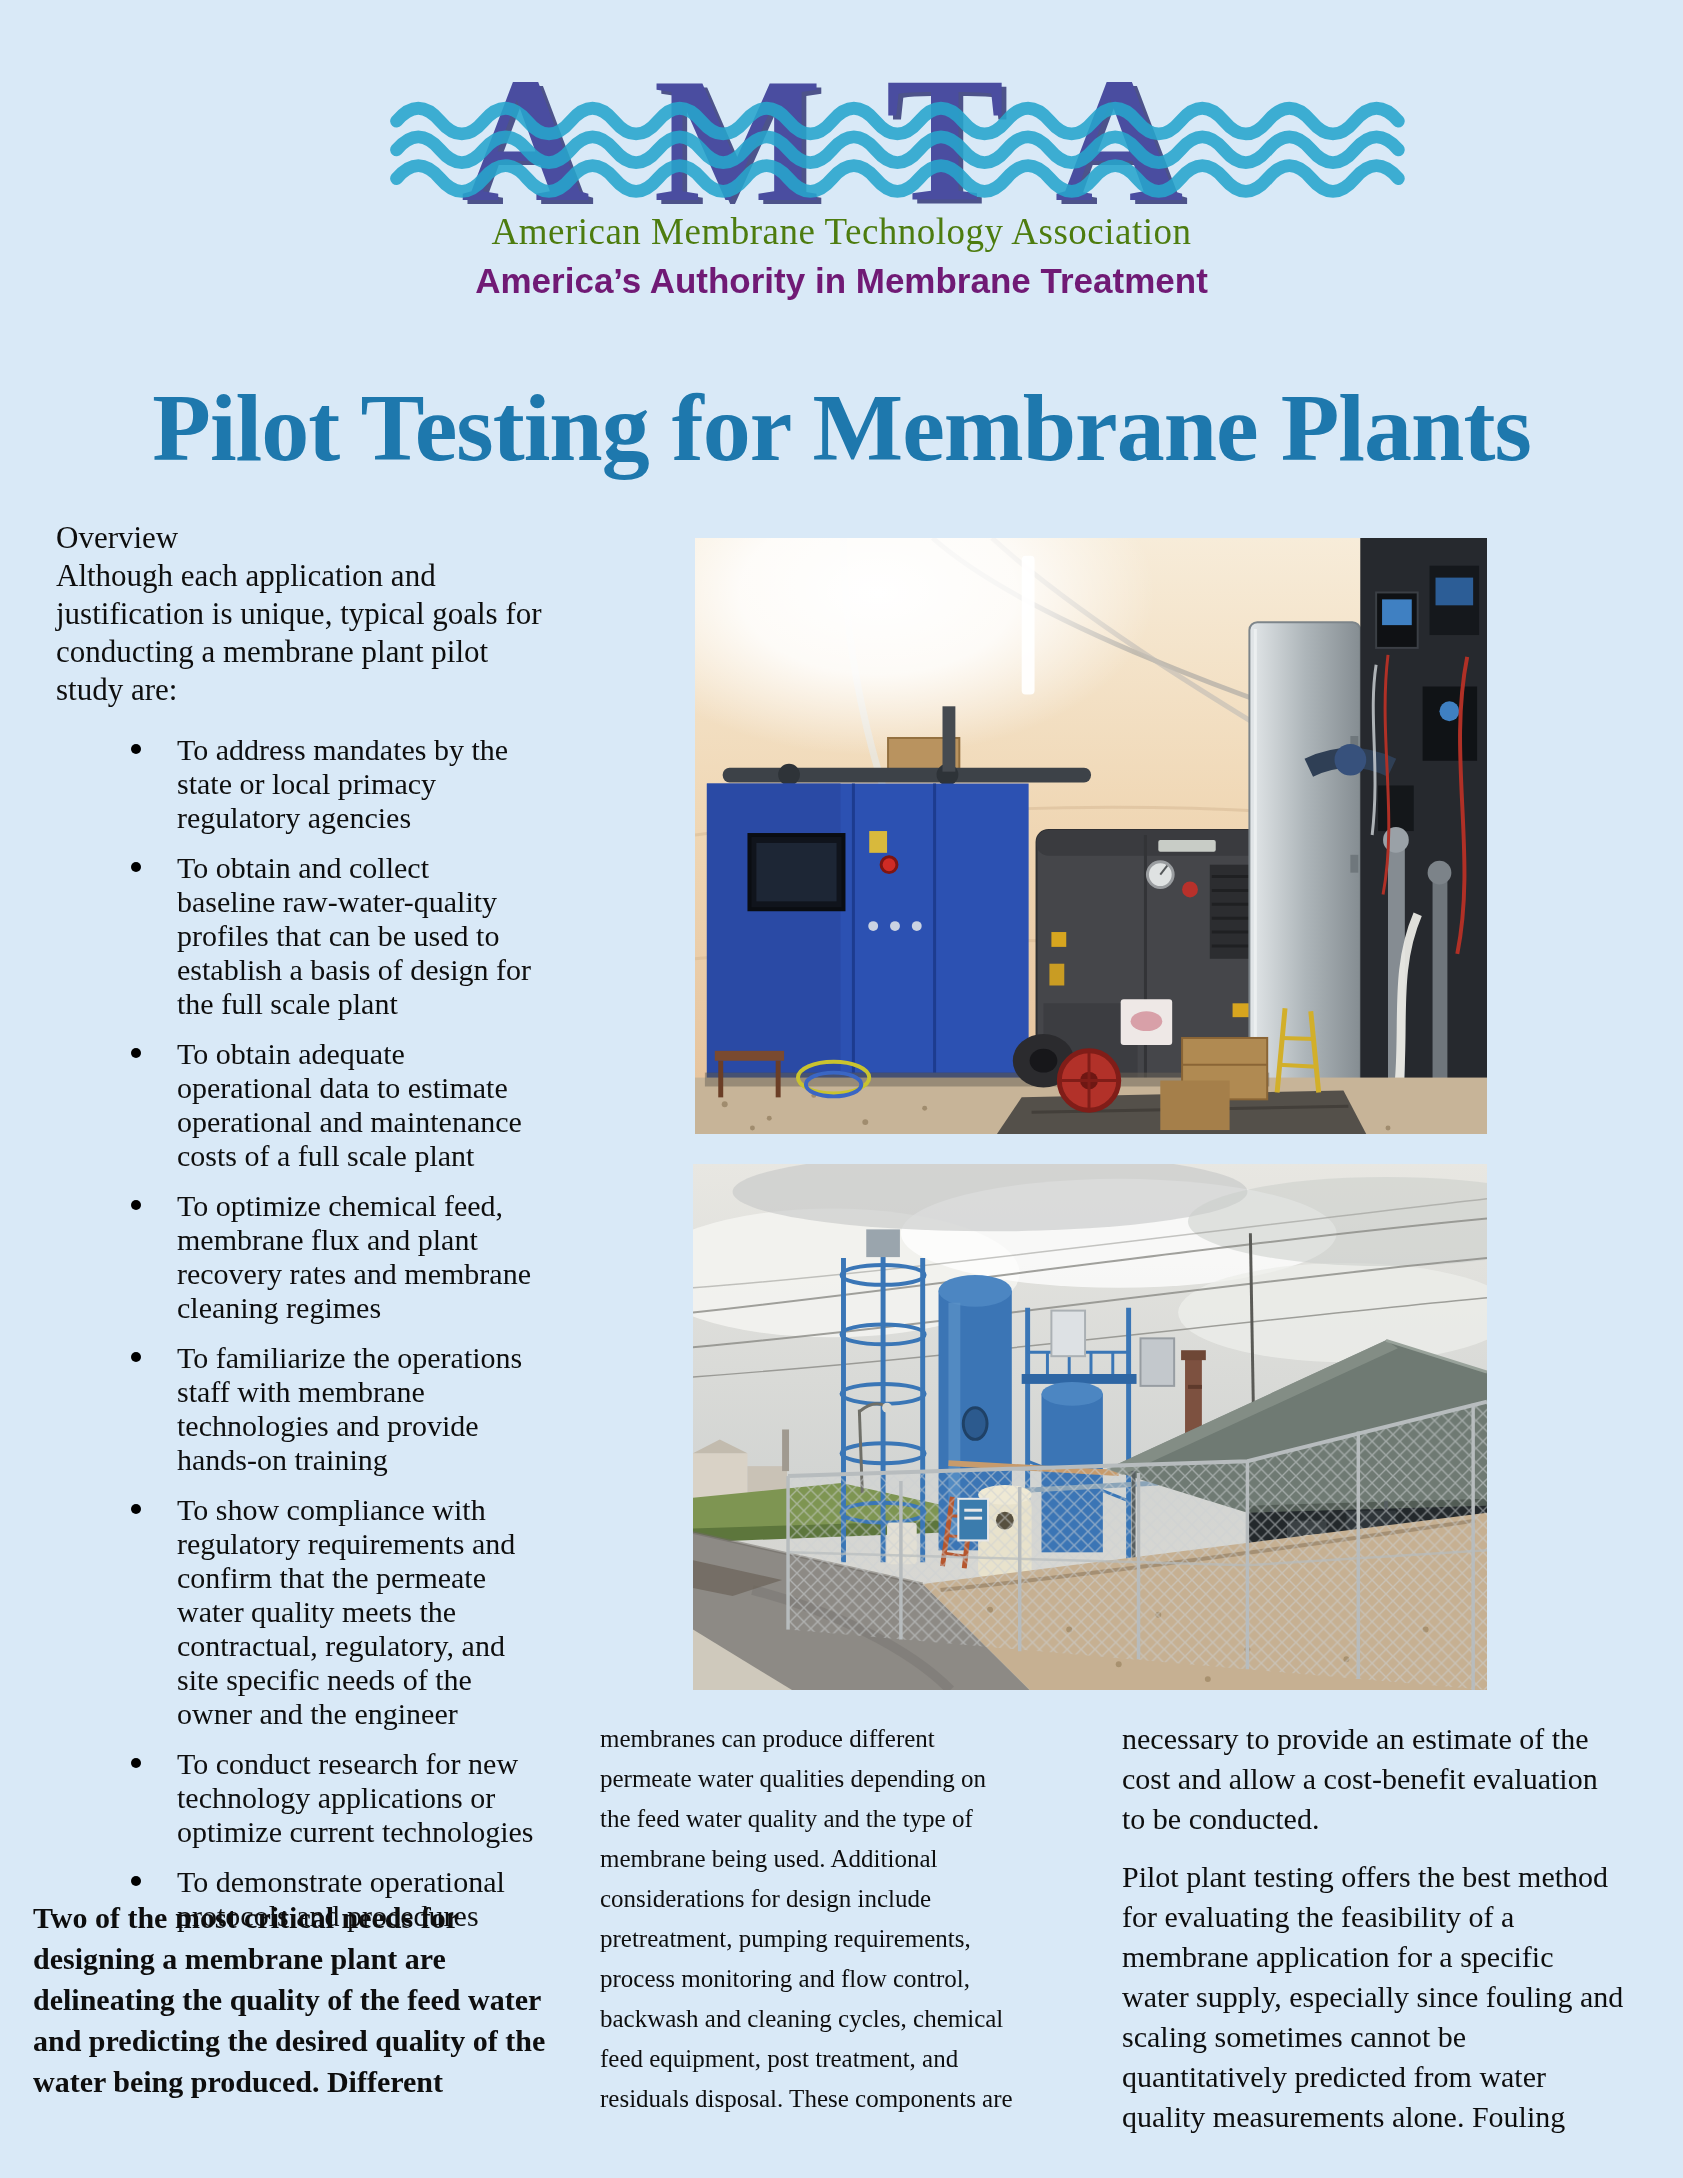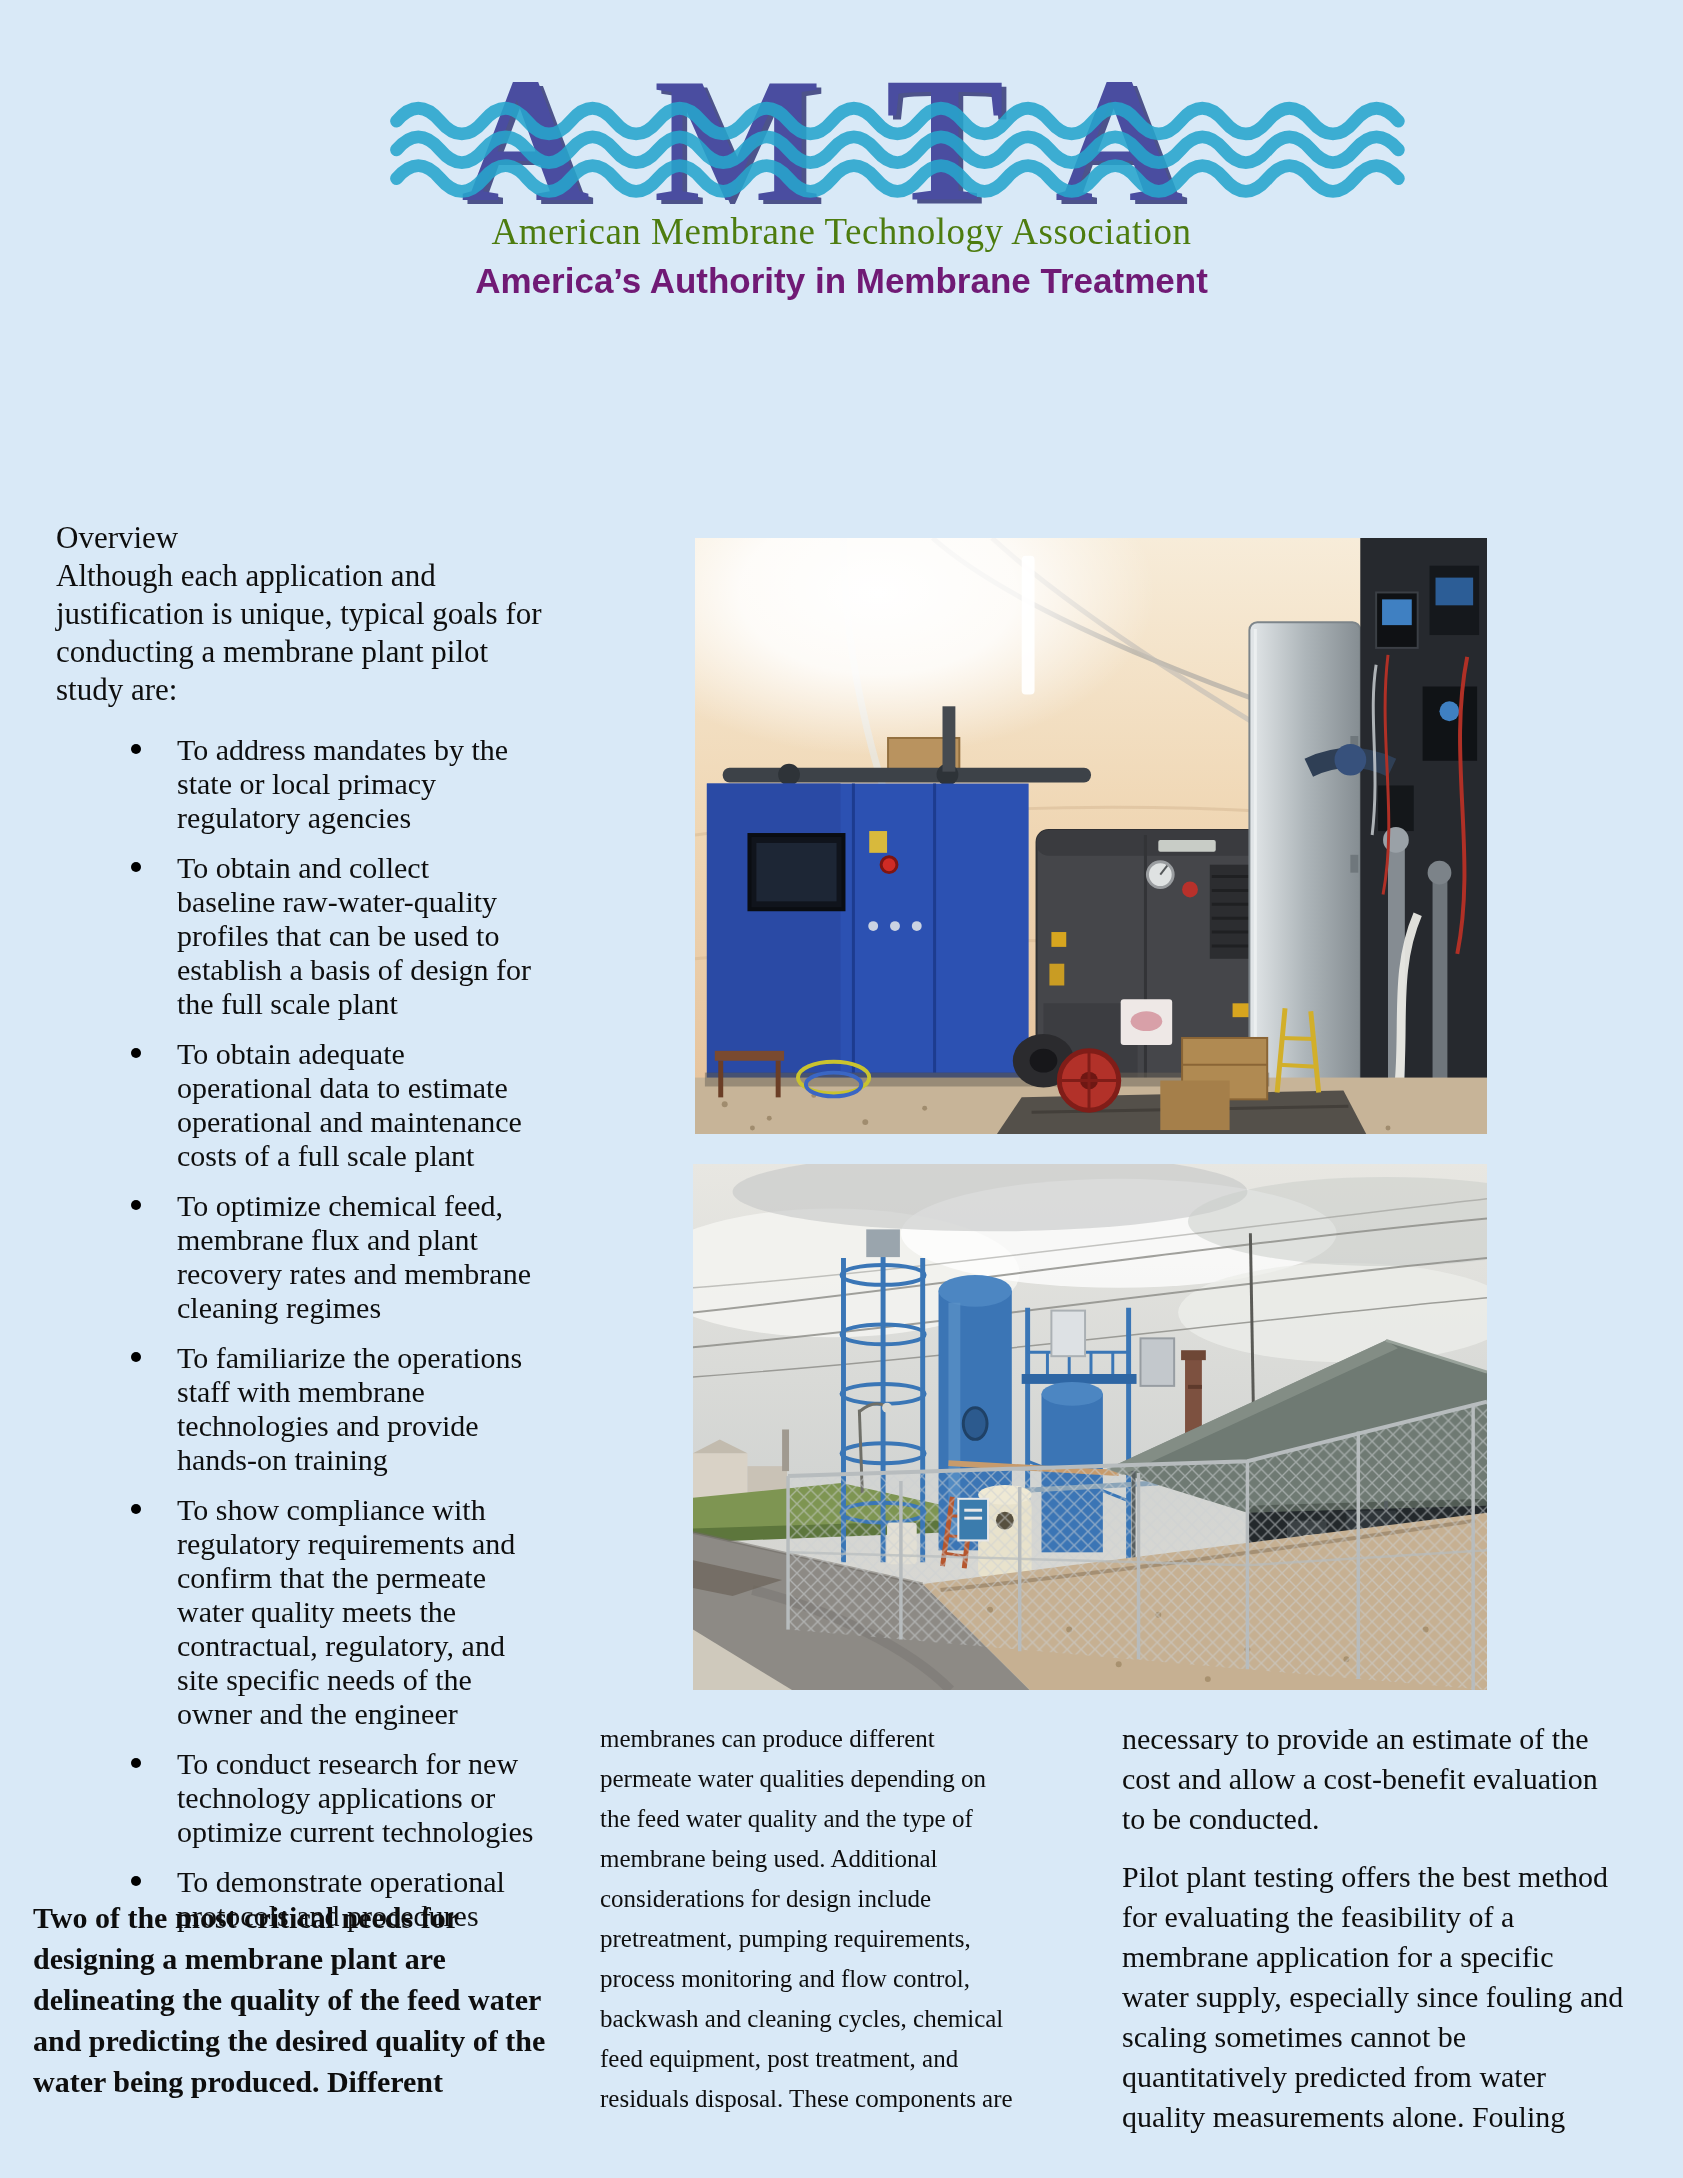--- a/index.html
+++ b/index.html
@@ -54,20 +54,21 @@
       <g stroke="#27a5cd" stroke-width="13" fill="none" opacity="0.88" stroke-linecap="round" stroke-linejoin="round">
         <path d="M150,92 q22,-26 44,0 t44,0 t44,0 t44,0 t44,0 t44,0 t44,0 t44,0 t44,0 t44,0 t44,0 t44,0 t44,0 t44,0 t44,0 t44,0 t44,0 t44,0 t44,0 t44,0 t44,0 t44,0 t44,0"></path>
         <path d="M150,121 q22,-26 44,0 t44,0 t44,0 t44,0 t44,0 t44,0 t44,0 t44,0 t44,0 t44,0 t44,0 t44,0 t44,0 t44,0 t44,0 t44,0 t44,0 t44,0 t44,0 t44,0 t44,0 t44,0 t44,0"></path>
         <path d="M150,150 q22,-26 44,0 t44,0 t44,0 t44,0 t44,0 t44,0 t44,0 t44,0 t44,0 t44,0 t44,0 t44,0 t44,0 t44,0 t44,0 t44,0 t44,0 t44,0 t44,0 t44,0 t44,0 t44,0 t44,0"></path>
       </g>
     </svg>
     <div class="assoc">American Membrane Technology Association</div>
     <div class="tagline">America’s Authority in Membrane Treatment</div>
   </div>
 
+  <div class="title">Pilot Testing for Membrane Plants</div>
 
   <div class="col-left">
     <div>Overview</div>
     <div class="pre">Although each application and
 justification is unique, typical goals for
 conducting a membrane plant pilot
 study are:</div>
     <ul class="bullets">
       <li>To address mandates by the
 state or local primacy

